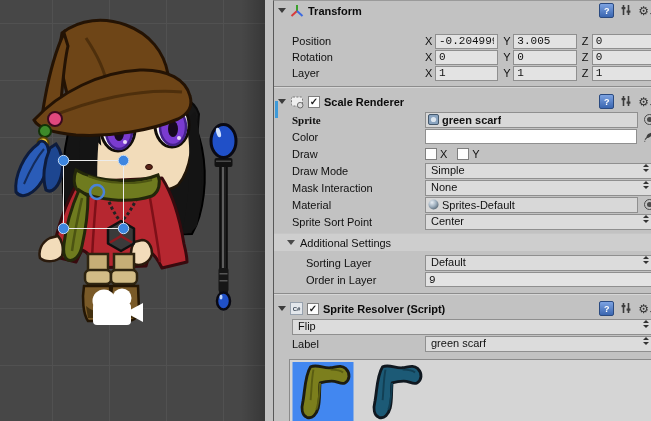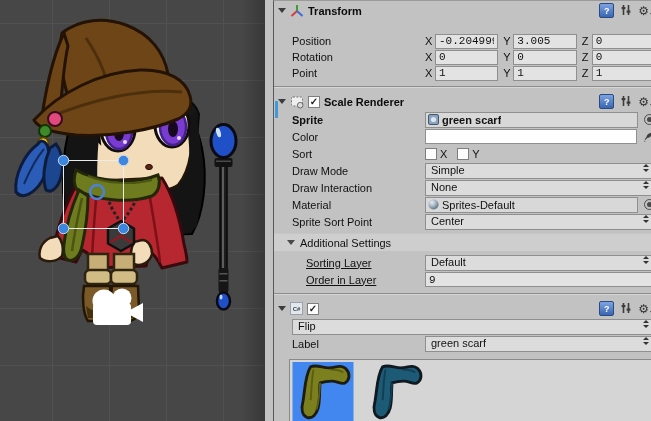--- a/index.html
+++ b/index.html
@@ -35,22 +35,22 @@
   .cicon{flex:0 0 auto;display:flex;}
   .cb{width:12px;height:12px;background:#fdfdfd;border:1px solid #7f7f7f;box-sizing:border-box;
     display:flex;align-items:center;justify-content:center;font-size:10px;font-weight:bold;color:#1b1b1b;
     flex:0 0 auto;line-height:1;}
   .csicon{width:13px;height:13px;background:#e3e7ec;border:1px solid #98a2ae;box-sizing:border-box;
     font-size:6px;font-weight:bold;color:#3a4654;display:flex;align-items:center;justify-content:center;}
 
   .prow{display:flex;align-items:center;height:17px;padding-left:18px;padding-right:4px;}
   .trow{height:16px;}
   .plabel{flex:0 0 133px;color:#101010;}
-  .plabel.b{font-weight:bold;}
-  .plabel.indent{padding-left:14px;flex-basis:119px;text-decoration:underline;}
+  .plabel.b{font-weight:bold;font-family:Liberation Serif, serif;}
+  .plabel.indent{padding-left:14px;flex-basis:119px;}
   .pfield{flex:1;display:flex;align-items:center;min-width:0;}
 
   .axgrp{flex:1;display:flex;align-items:center;min-width:0;margin-right:5px;}
   .axgrp:last-child{margin-right:0;}
   .axl{width:10px;color:#101010;}
   .tf{flex:1;min-width:0;height:13px;background:#e3e3e3;border:1px solid #8f8f8f;
     font-family:Liberation Mono, monospace;font-size:11px;color:#101010;padding:0 3px;box-sizing:content-box;}
   input.tf{outline:none;}
 
   .dd{flex:1;height:14px;background:#dcdcdc;border:1px solid #8f8f8f;display:flex;
@@ -272,21 +272,21 @@
             <span class="axl">Y</span>
           <input class="tf" value="0" style="">
           </div>
         <div class="axgrp">
             <span class="axl">Z</span>
           <input class="tf" value="0" style="">
           </div>
       </div>
     </div>
     <div class="prow trow">
-      <span class="plabel">Point</span>
+      <span class="plabel">Layer</span>
       <div class="pfield">
         <div class="axgrp">
             <span class="axl">X</span>
           <input class="tf" value="1" style="">
           </div>
         <div class="axgrp">
             <span class="axl">Y</span>
           <input class="tf" value="1" style="">
           </div>
         <div class="axgrp">
@@ -344,42 +344,42 @@
         <div class="swatch"></div>
         <span class="eyedrop">
           <svg width="12" height="12" viewBox="0 0 12 12">
             <path d="M10.2 0.8 L11.2 1.8 L7.6 5.4 C6.8 6.2 5.2 7 4.2 7.1 L2.4 9 L1.6 8.2 L3.4 6.3 C3.5 5.3 4.3 3.7 5.1 2.9 Z" fill="#3f3f3f"></path>
             <path d="M1.8 9.4 L1 11 L2.6 10.2 Z" fill="#3f3f3f"></path>
           </svg>
         </span>
       </div>
     </div>
     <div class="prow">
-      <span class="plabel">Sort</span>
+      <span class="plabel">Draw</span>
       <div class="pfield">
         <span class="cb"></span>
         <span class="fliplbl">X</span>
         <span class="cb"></span>
         <span class="fliplbl">Y</span>
       </div>
     </div>
     <div class="prow">
       <span class="plabel">Draw Mode</span>
       <div class="pfield">
         <div class="dd">
           <span>Simple</span>
           <span class="arrows">
               <i class="up"></i>
               <i class="dn"></i>
             </span>
         </div>
       </div>
     </div>
     <div class="prow">
-      <span class="plabel">Draw Interaction</span>
+      <span class="plabel">Mask Interaction</span>
       <div class="pfield">
         <div class="dd">
           <span>None</span>
           <span class="arrows">
               <i class="up"></i>
               <i class="dn"></i>
             </span>
         </div>
       </div>
     </div>
@@ -439,20 +439,21 @@
         <input class="tf" value="9" style="">
       </div>
     </div>
 
     <div class="sep"></div>
 
     <div class="chead">
       <div class="tri"></div>
       <span class="cicon csicon">C#</span>
       <span class="cb">✓</span>
+      <span class="ctitle">Sprite Resolver (Script)</span>
       <span class="hicons">
         <span class="help">?</span>
         <span>
           <svg width="12" height="12" viewBox="0 0 12 12">
             <path d="M3.5 1v10 M8.5 1v10" stroke="#3c3c3c" stroke-width="1.6"></path>
             <rect x="1.6" y="3" width="3.8" height="2.2" fill="#3c3c3c"></rect>
             <rect x="6.6" y="6.5" width="3.8" height="2.2" fill="#3c3c3c"></rect>
           </svg>
         </span>
         <span class="gear">

